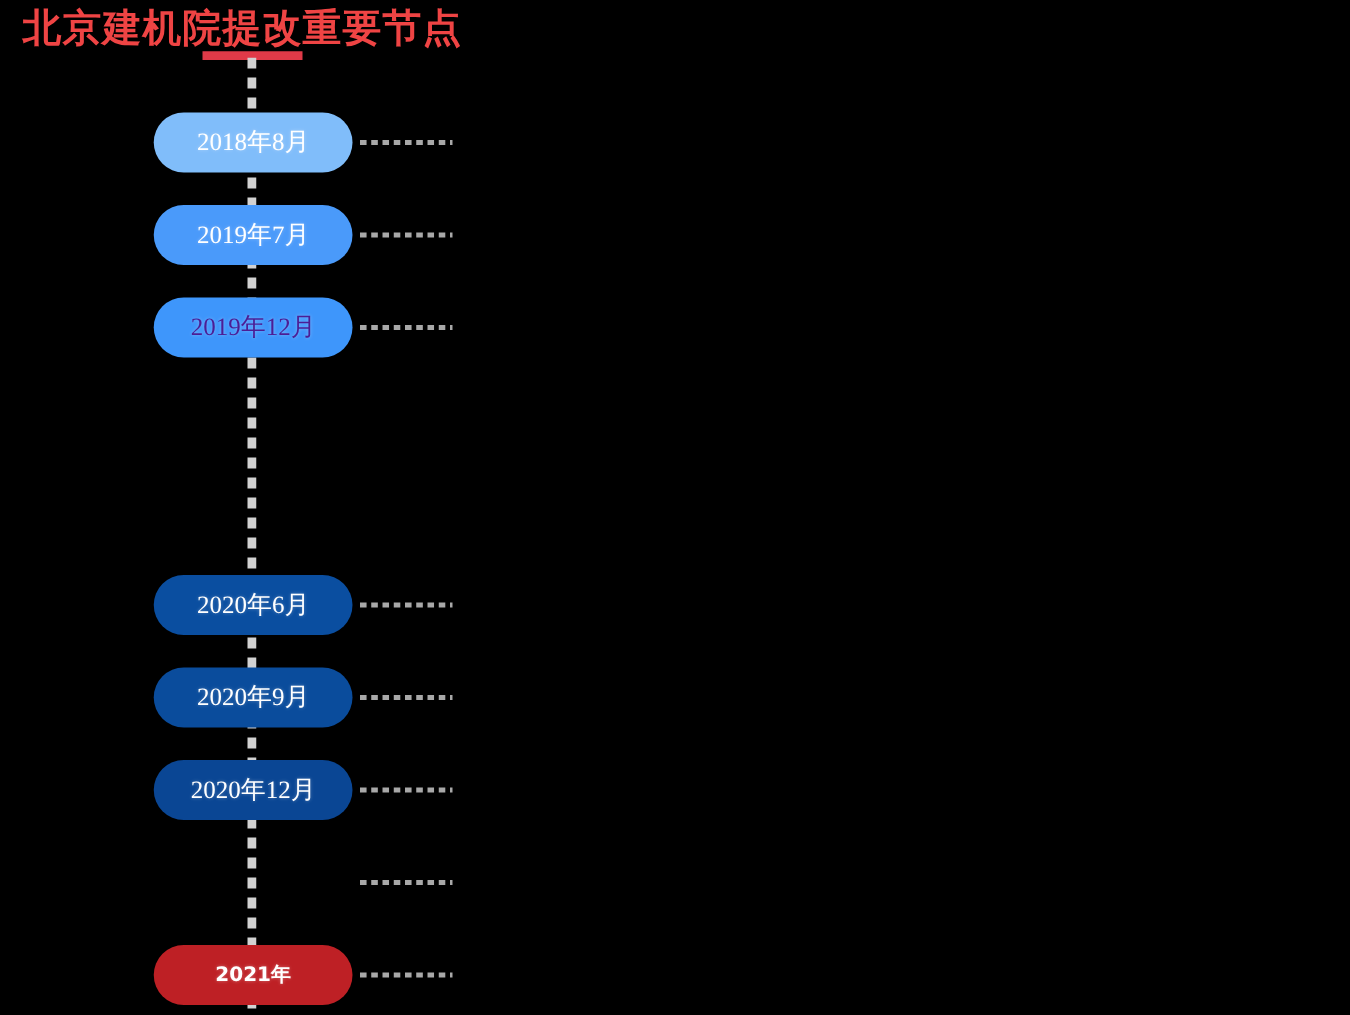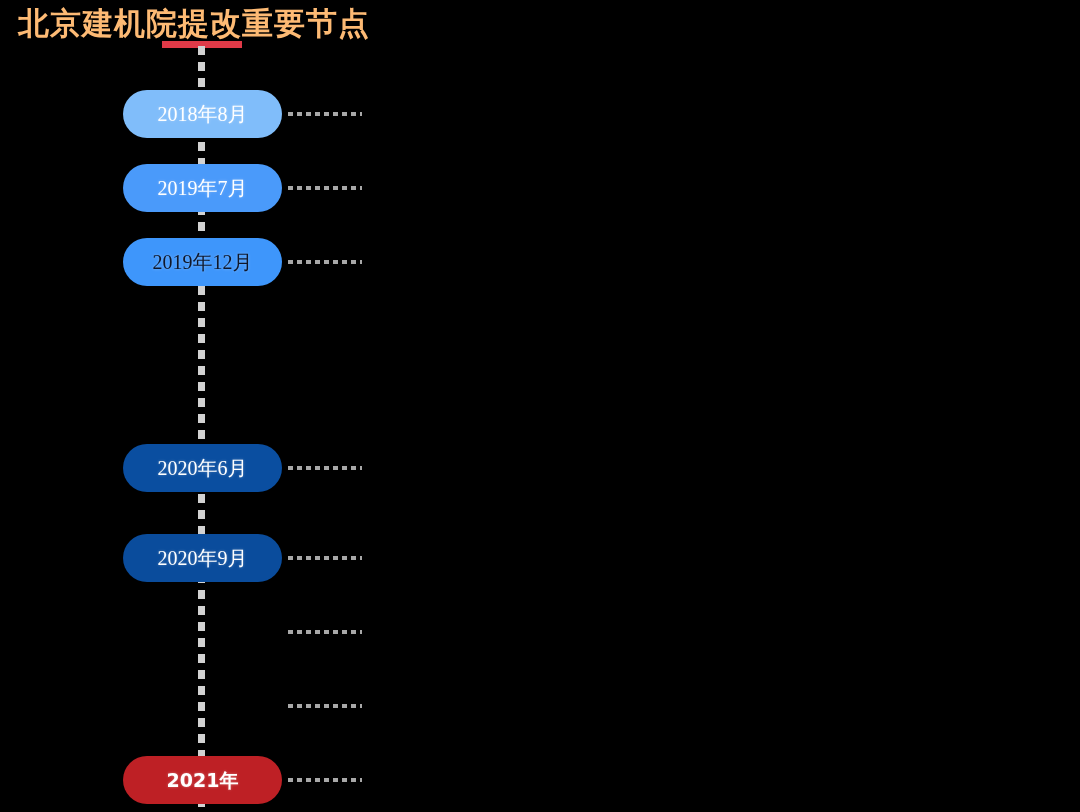--- a/index.html
+++ b/index.html
@@ -16,21 +16,21 @@
   }
 
   #page-title {
     position: absolute;
     left: 18px;
     top: 4px;
     font-family: "DejaVu Sans", "Liberation Sans", sans-serif;
     font-weight: bold;
     font-size: 31px;
     letter-spacing: 1px;
-    color: #fdba74;
+    color: #ef4444;
     white-space: nowrap;
     line-height: 38px;
   }
 
   #title-underline {
     position: absolute;
     left: 162px;
     top: 41px;
     width: 80px;
     height: 7px;
@@ -82,21 +82,21 @@
     line-height: 48px;
     text-align: center;
     box-sizing: border-box;
     text-shadow: 0 0 3px rgba(255,255,255,0.35);
     white-space: nowrap;
   }
 
   .node-pill.is-highlight {
     font-family: "DejaVu Sans", "Liberation Sans", sans-serif;
     font-weight: bold;
-    font-size: 19px;
+    font-size: 16px;
   }
 
   .node-connector {
     position: absolute;
     left: 288px;
     top: 22px;
     width: 74px;
     height: 4px;
     background-image: linear-gradient(
       to right,
@@ -120,32 +120,33 @@
 <div id="timeline-list">
     <div class="timeline-row" style="top: 90px;">
       <div class="node-pill" style="background: rgb(128, 189, 250); color: rgb(255, 255, 255);">2018年8月</div>
       <div class="node-connector"></div>
     </div>
     <div class="timeline-row" style="top: 164px;">
       <div class="node-pill" style="background: rgb(74, 154, 250); color: rgb(255, 255, 255); font-family: Liberation Serif, serif;">2019年7月</div>
       <div class="node-connector"></div>
     </div>
     <div class="timeline-row" style="top: 238px;">
-      <div class="node-pill" style="background: rgb(62, 150, 251); color: #0f172a;">2019年12月</div>
+      <div class="node-pill" style="background: rgb(62, 150, 251); color: #4c1d95;">2019年12月</div>
       <div class="node-connector"></div>
     </div>
-    <div class="timeline-row" style="top: 444px;">
+    <div class="timeline-row" style="top: 460px;">
       <div class="node-pill" style="background: rgb(10, 78, 160); color: rgb(255, 255, 255);">2020年6月</div>
       <div class="node-connector"></div>
     </div>
     <div class="timeline-row" style="top: 534px;">
       <div class="node-pill" style="background: rgb(10, 76, 156); color: rgb(255, 255, 255);">2020年9月</div>
       <div class="node-connector"></div>
     </div>
     <div class="timeline-row" style="top: 608px;">
+      <div class="node-pill" style="background: rgb(10, 70, 148); color: rgb(255, 255, 255);">2020年12月</div>
       <div class="node-connector"></div>
     </div>
     <div class="timeline-row" style="top: 682px;">
       <div class="node-connector"></div>
     </div>
     <div class="timeline-row" style="top: 756px;">
       <div class="node-pill is-highlight" style="background: rgb(190, 32, 37); color: rgb(255, 255, 255);">2021年</div>
       <div class="node-connector"></div>
     </div>
   </div>

